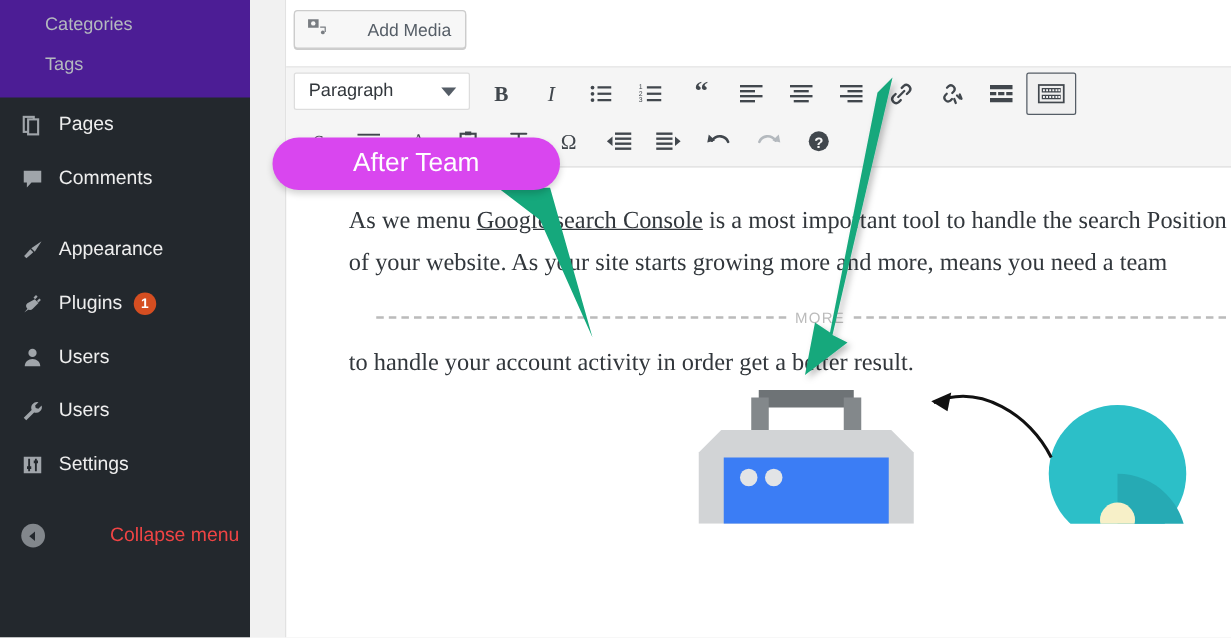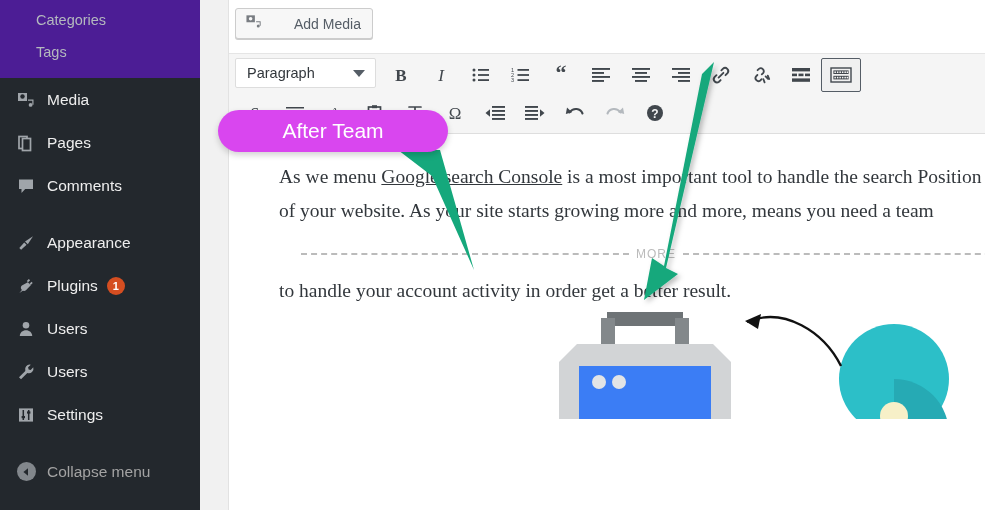--- a/index.html
+++ b/index.html
@@ -37,21 +37,21 @@
   }
   .menu-item .mi-ico svg { display: block; }
   .menu-label { line-height: 20px; }
   .menu-gap { height: 14px; }
   .badge {
     display: inline-flex; align-items: center; justify-content: center;
     min-width: 18px; height: 18px; margin-left: 9px;
     border-radius: 10px; background: #d54e21; color: #fff;
     font-size: 11px; font-weight: bold; padding: 0 5px;
   }
-  .collapse-item { color: #a3a3a3; }
+  .collapse-item { color: #ef4444; gap: 41px; }
   .collapse-circle {
     width: 19px; height: 19px; border-radius: 50%;
     background: #82878c; display: flex;
     align-items: center; justify-content: center;
   }
 
   
   #editor-panel {
     position: absolute; left: 228px; top: 0;
     width: 757px; height: 510px;
@@ -144,33 +144,20 @@
 
     <div class="submenu-block">
       <div class="submenu-item">
         <span>Categories</span>
       </div>
       <div class="submenu-item">
         <span>Tags</span>
       </div>
     </div>
 
-    <div class="menu-item">
-      <span class="mi-ico">
-        <svg width="20" height="20" viewBox="0 0 20 20">
-            <g fill="#a0a5aa">
-          <path d="M2 3h9v8H2z"></path>
-              <circle cx="6.5" cy="6.5" r="2.2" fill="#23282d"></circle>
-          <path d="M12 9.5h5.5v1.2H12zM16.3 9.8h1.2v5h-1.2z"></path>
-          <circle cx="14.6" cy="14.9" r="1.9"></circle>
-        </g>
-          </svg>
-      </span>
-      <span class="menu-label">Media</span>
-    </div>
 
     <div class="menu-item">
       <span class="mi-ico">
         <svg width="20" height="20" viewBox="0 0 20 20">
             <g fill="none" stroke="#a0a5aa" stroke-width="1.7">
           <rect x="3" y="3.5" width="8" height="12"></rect>
               <rect x="6.5" y="5.5" width="8" height="12" fill="#23282d"></rect>
         </g>
           </svg>
       </span>

